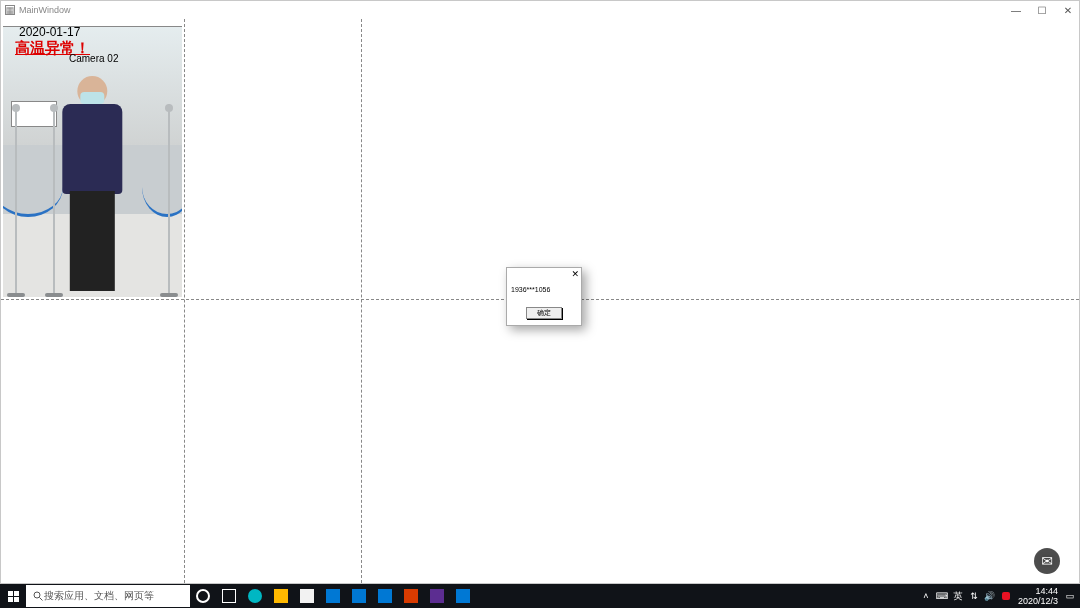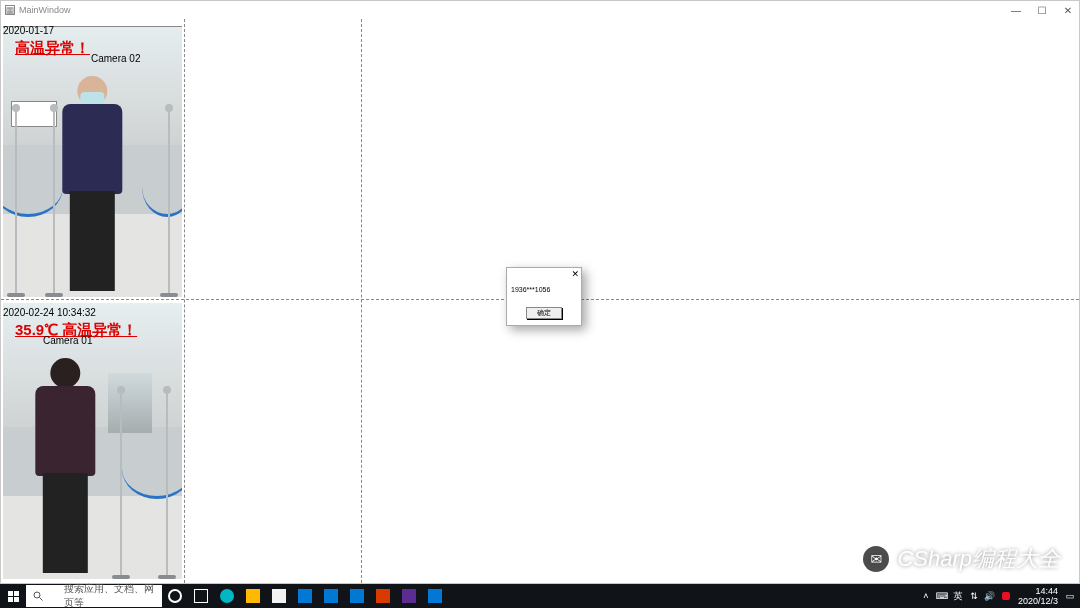--- a/index.html
+++ b/index.html
@@ -19,41 +19,41 @@
   .camimg { width: 100%; height: 100%; background: #c8cdd0; position: relative; }
   .camimg .person { position:absolute; left:50%; bottom:0; transform:translateX(-50%); width:60%; height:80%; }
   .person .head { position:absolute; top:0; left:50%; transform:translateX(-50%); width:30px; height:30px; border-radius:50%; background:#d9b498; }
   .person .mask { position:absolute; top:16px; left:50%; transform:translateX(-50%); width:24px; height:12px; border-radius:4px; background:#bde3e8; }
   .person .torso { position:absolute; top:28px; left:50%; transform:translateX(-50%); width:60px; height:90px; border-radius:8px 8px 4px 4px; }
   .person .legs { position:absolute; top:115px; left:50%; transform:translateX(-50%); width:45px; height:100px; background:#222; }
   .stanchion { position:absolute; bottom:0; width:2px; height:70%; background:#b8bcbe; }
   .stanchion::before { content:""; position:absolute; bottom:0; left:-8px; width:18px; height:4px; background:#8a8d8f; border-radius:2px; }
   .stanchion::after { content:""; position:absolute; top:0; left:-3px; width:8px; height:8px; border-radius:50%; background:#b8bcbe; }
   .rope { position:absolute; height:30px; border-bottom:3px solid #2a72c4; border-radius:0 0 50% 50%/0 0 100% 100%; }
-  .overlay-ts { position:absolute; top:4px; left:0; font-size:10px; color:#000; }
+  .overlay-ts { position:absolute; top:4px; left:16px; font-size:12px; color:#000; }
   .overlay-red { position:absolute; top:18px; left:12px; font-size:15px; color:#d00; font-weight:bold;text-decoration:underline; }
-  .overlay-cam { position:absolute; top:32px; left:88px; font-size:10px; color:#000; }
+  .overlay-cam { position:absolute; top:32px; left:66px; font-size:10px; color:#000; }
   .windowbg { position:absolute; left:0; right:0; top:0; height:45%; background: linear-gradient(#e6eef0,#d0d3d3); }
   .floor { position:absolute; left:0; right:0; bottom:0; height:30%; background:#e4e4e2; }
   .ceiling { position:absolute; left:0; right:0; top:0; height:6px; background:#fff; border-bottom:1px solid #888;}
   .poster { position:absolute; border:1px solid #888; background:#fff; }
   
   .modal { position:absolute; width:76px; border:1px solid #aaa; box-shadow:4px 4px 10px rgba(0,0,0,.35); background:#fff; }
   .modal .mtitle { height:12px; display:flex; justify-content:flex-end; align-items:center; padding:0 2px; }
   .modal .mtitle .mclose { font-size:9px; color:#000; }
   .modal .mbody { padding:6px 4px 4px 4px; font-size:7px; color:#000; }
   .modal .mfoot { padding:4px 0 6px 0; text-align:center; }
   .modal button { font-size:7px; padding:0 10px; height:12px; border:1px solid #888; background:#efefef; box-shadow:1px 1px 0 #000; }
   
   .taskbar { position:absolute; left:0; right:0; bottom:0; height:24px; background:#101318; color:#fff; display:flex; align-items:center; font-size:10px; }
   .tb-btn { height:24px; display:flex; align-items:center; justify-content:center; padding:0 6px; }
   .tb-btn.start { width:26px; }
   .winlogo { display:grid; grid-template-columns:5px 5px; grid-template-rows:5px 5px; gap:1px; }
   .winlogo span { background:#fff; }
-  .searchbox { display:flex; align-items:center; background:#fff; color:#555; height:22px; width:136px; padding:0 6px; gap:20px; }
+  .searchbox { display:flex; align-items:center; background:#fff; color:#555; height:22px; width:164px; padding:0 6px; gap:0; }
   .searchbox svg { flex:none; }
   .tb-right { margin-left:auto; display:flex; align-items:center; gap:6px; padding-right:4px; }
   .tb-right .clock { text-align:right; line-height:10px; font-size:9px; }
   .tray { display:flex; gap:4px; align-items:center; }
   .tray-ico { width:12px; height:12px; display:flex; align-items:center; justify-content:center; font-size:9px;}
   .tb-icons { display:flex; align-items:center; }
   .tb-icons .tb-btn { width:26px; }
   .ico { width:14px; height:14px; }
   
   .watermark { position:absolute; right:20px; bottom:34px; color:#fff; font-size:22px; font-style:italic; display:flex; align-items:center; gap:8px; text-shadow:0 0 4px rgba(0,0,0,.5); opacity:.9; }
@@ -99,54 +99,35 @@
             <div class="mask"></div>
           <div class="torso" style="background:#2b2b54"></div>
           <div class="legs"></div>
         </div>
         <div class="overlay-ts">2020-01-17</div>
         <div class="overlay-red">高温异常！</div>
         <div class="overlay-cam">Camera 02</div>
       </div>
     </div>
 
-    <div class="cell" style="left:2px; top:284px; width:179px; height:276px">
-      <div class="camimg">
-        <div class="windowbg"></div>
-        <div class="floor"></div>
-        <div class="poster" style="right:30px; top:70px; width:44px; height:60px; background:linear-gradient(#d0dadd,#a6adaf); border:none"></div>
-        <div class="rope" style="right:-10px; bottom:80px; width:70px"></div>
-        <div class="stanchion" style="right:14px"></div>
-        <div class="stanchion" style="right:60px"></div>
-        <div class="person" style="left:35%">
-          <div class="head" style="background:#2a2020"></div>
-          <div class="torso" style="background:#3a2430"></div>
-          <div class="legs"></div>
-        </div>
-        <div class="overlay-ts">2020-02-24  10:34:32</div>
-        <div class="overlay-red">35.9℃ 高温异常！</div>
-        <div class="overlay-cam" style="left:40px">Camera 01</div>
-      </div>
-    </div>
 
     <div class="modal" style="left:505px; top:248px">
       <div class="mtitle">
         <span class="mclose">✕</span>
       </div>
       <div class="mbody">1936***1056</div>
       <div class="mfoot">
         <button>确定</button>
       </div>
     </div>
   </div>
 </div>
 
 <div class="watermark">
   <span class="wicon">✉</span>
-  <span>CSharp编程大全</span>
 </div>
 
 <div class="taskbar">
   <div class="tb-btn start">
     <div class="winlogo">
         <span></span>
         <span></span>
         <span></span>
         <span></span>
       </div>

